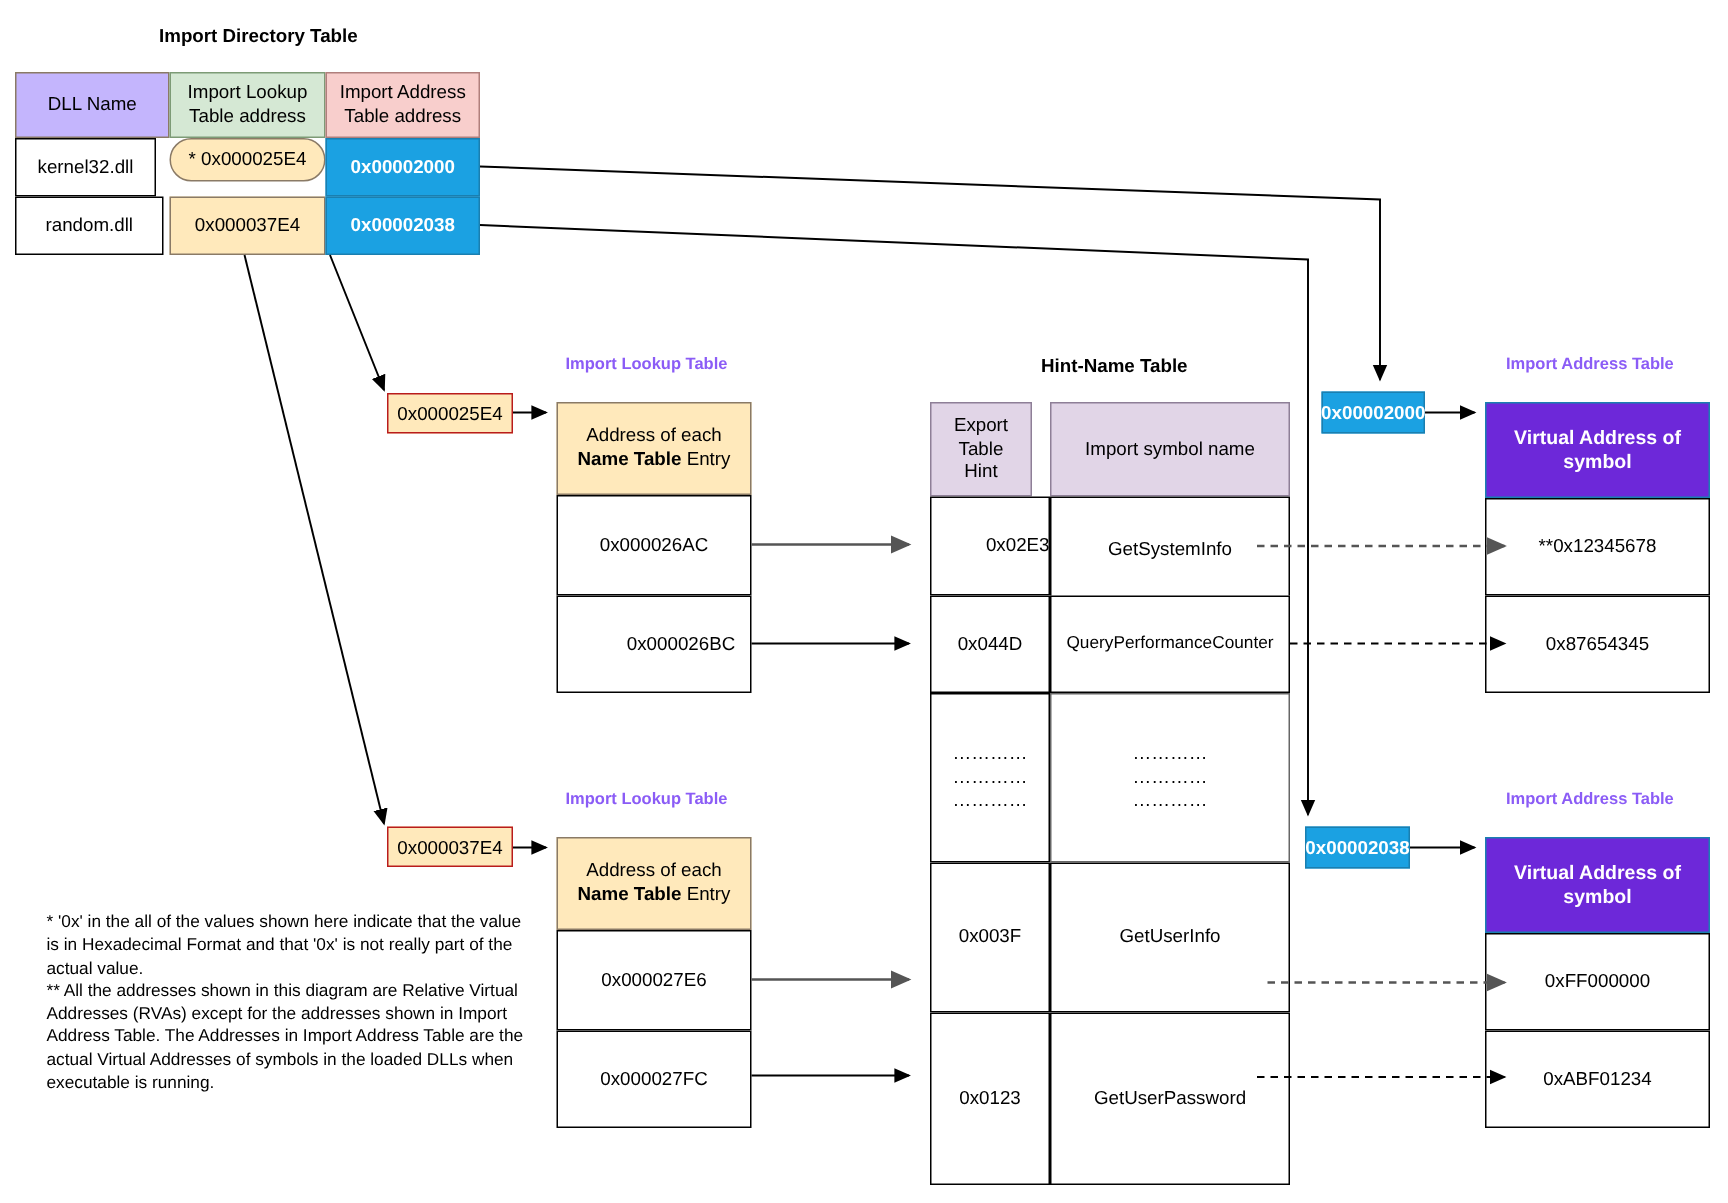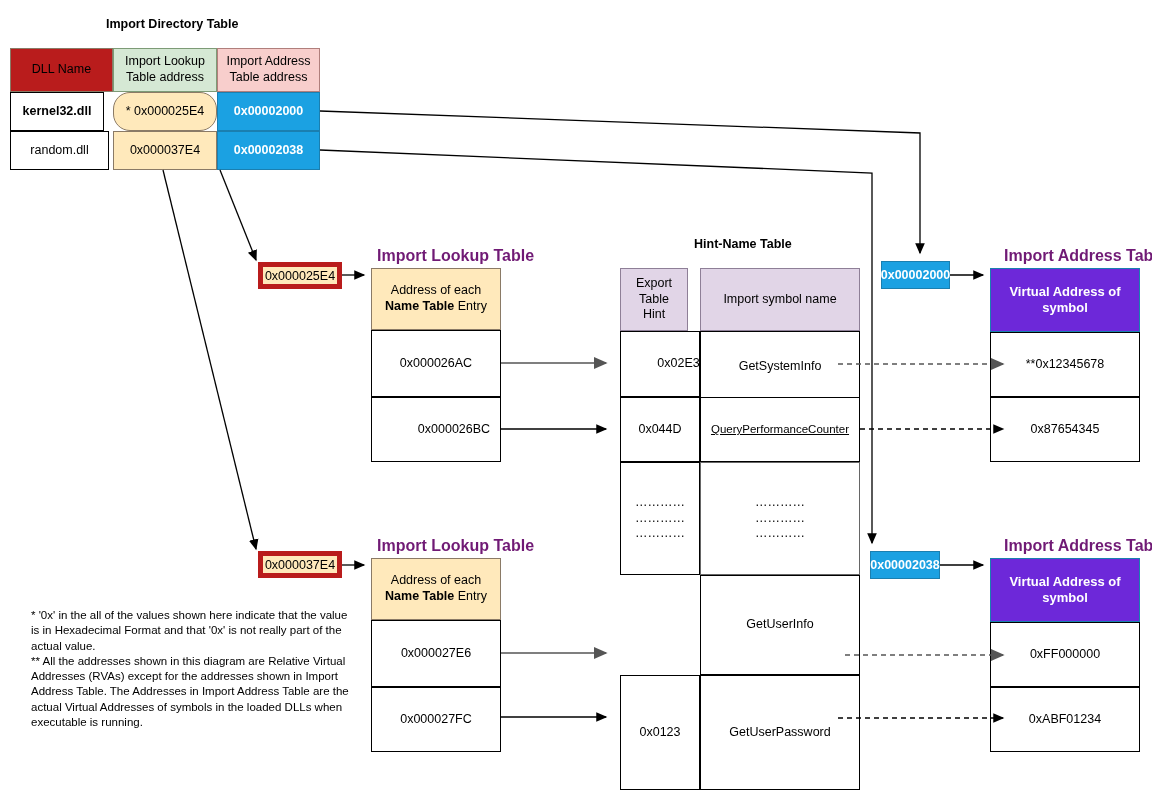--- a/index.html
+++ b/index.html
@@ -7,37 +7,37 @@
   #stage{position:relative;width:1152px;height:802px;overflow:hidden;}
 
   
   .cell{
     position:absolute;box-sizing:border-box;
     border:1px solid #000;
     display:flex;align-items:center;justify-content:center;
     text-align:center;font-size:12.5px;line-height:1.25;
     padding:2px 4px;background:#fff;white-space:pre-line;
   }
-  .hdr-peach{background:#b91c1c;border-color:#8a7a66;}
+  .hdr-peach{background:#c4b5fd;border-color:#8a7a66;}
   .hdr-green{background:#d5e8d4;border-color:#7d9b76;}
   .hdr-pink {background:#f8cecc;border-color:#b07f7c;}
   .ilt-addr {background:#ffe9bb;border-color:#8a7a66;}
   .iat-blue {background:#1ba1e2;border-color:#1a7fb0;color:#fff;font-weight:bold;}
   .hint-hdr {background:#e1d5e7;border-color:#8e7f97;}
   .iat-hdr  {background:#6d28d9;border-color:#1a7fb0;color:#fff;font-weight:bold;font-size:13px;}
   .plain    {background:#fff;border-color:#000;}
   .thin-gray{border-color:#666;}
 
   
   .title-blk{position:absolute;font-size:12.5px;font-weight:bold;color:#000;white-space:nowrap;}
-  .title-red{position:absolute;font-size:16px;font-weight:bold;color:#701a75;white-space:nowrap;margin-top:10px;}
+  .title-red{position:absolute;font-size:11px;font-weight:bold;color:#8b5cf6;white-space:nowrap;}
 
   
   .badge-yellow{
-    position:absolute;box-sizing:border-box;background:#ffe9bb;border:5px solid #b91c1c;
+    position:absolute;box-sizing:border-box;background:#ffe9bb;border:1px solid #b91c1c;
     display:flex;align-items:center;justify-content:center;font-size:12.5px;color:#000;
   }
   .badge-blue{
     position:absolute;box-sizing:border-box;background:#1ba1e2;border:1px solid #1a7fb0;
     display:flex;align-items:center;justify-content:center;font-size:12.5px;color:#fff;font-weight:bold;
   }
 
   
   .footnote{
     position:absolute;font-size:11.5px;line-height:1.33;color:#000;white-space:pre-line;
@@ -57,22 +57,22 @@
 <div id="stage">
 
   <div class="title-blk" style="left:106px;top:17px;">Import Directory Table</div>
 
   <div class="cell hdr-peach" style="left:10px;top:48px;width:103px;height:44px;">DLL Name</div>
   <div class="cell hdr-green" style="left:113px;top:48px;width:104px;height:44px;">Import Lookup
 Table address</div>
   <div class="cell hdr-pink" style="left:217px;top:48px;width:103px;height:44px;">Import Address
 Table address</div>
 
-  <div class="cell plain" style="left:10px;top:92px;width:94px;height:39px;font-weight:bold;">kernel32.dll</div>
-  <div class="cell ilt-addr" style="left:113px;top:92px;width:104px;height:39px;border-radius:17px;">* 0x000025E4</div>
+  <div class="cell plain" style="left:10px;top:92px;width:94px;height:39px;">kernel32.dll</div>
+  <div class="cell ilt-addr" style="left:113px;top:92px;width:104px;height:29px;border-radius:17px;">* 0x000025E4</div>
   <div class="cell iat-blue" style="left:217px;top:92px;width:103px;height:39px;">0x00002000</div>
 
   <div class="cell plain" style="left:10px;top:131px;width:99px;height:39px;">random.dll</div>
   <div class="cell ilt-addr" style="left:113px;top:131px;width:104px;height:39px;">0x000037E4</div>
   <div class="cell iat-blue" style="left:217px;top:131px;width:103px;height:39px;">0x00002038</div>
 
   <div class="title-red" style="left:377px;top:237px;">Import Lookup Table</div>
   <div class="title-blk" style="left:694px;top:237px;">Hint-Name Table</div>
   <div class="title-red" style="left:1004px;top:237px;">Import Address Table</div>
 
@@ -98,29 +98,30 @@
   <div class="cell plain" style="left:371px;top:687px;width:130px;height:65px;">0x000027FC</div>
 
   <div class="cell hint-hdr" style="left:620px;top:268px;width:68px;height:63px;">Export Table
 Hint</div>
   <div class="cell hint-hdr" style="left:700px;top:268px;width:160px;height:63px;">Import symbol name</div>
 
   <div class="cell plain" style="left:620px;top:331px;width:80px;height:66px;padding-left:41px;">0x02E3</div>
   <div class="cell plain" style="left:700px;top:331px;width:160px;height:72px;">GetSystemInfo</div>
 
   <div class="cell plain" style="left:620px;top:397px;width:80px;height:65px;">0x044D</div>
-  <div class="cell plain" style="left:700px;top:397px;width:160px;height:65px;font-size:11.5px;text-decoration:underline;">QueryPerformanceCounter</div>
+  <div class="cell plain" style="left:700px;top:397px;width:160px;height:65px;font-size:11.5px;">QueryPerformanceCounter</div>
 
   <div class="cell plain" style="left:620px;top:462px;width:80px;height:113px;">…………
 …………
 …………</div>
   <div class="cell plain thin-gray" style="left:700px;top:462px;width:160px;height:113px;">…………
 …………
 …………</div>
 
+  <div class="cell plain" style="left:620px;top:575px;width:80px;height:100px;">0x003F</div>
   <div class="cell plain" style="left:700px;top:575px;width:160px;height:100px;">GetUserInfo</div>
 
   <div class="cell plain" style="left:620px;top:675px;width:80px;height:115px;">0x0123</div>
   <div class="cell plain" style="left:700px;top:675px;width:160px;height:115px;">GetUserPassword</div>
 
   <div class="cell iat-hdr" style="left:990px;top:268px;width:150px;height:64px;">Virtual Address of symbol</div>
   <div class="cell plain" style="left:990px;top:332px;width:150px;height:65px;">**0x12345678</div>
   <div class="cell plain" style="left:990px;top:397px;width:150px;height:65px;">0x87654345</div>
 
   <div class="cell iat-hdr" style="left:990px;top:558px;width:150px;height:64px;">Virtual Address of symbol</div>

